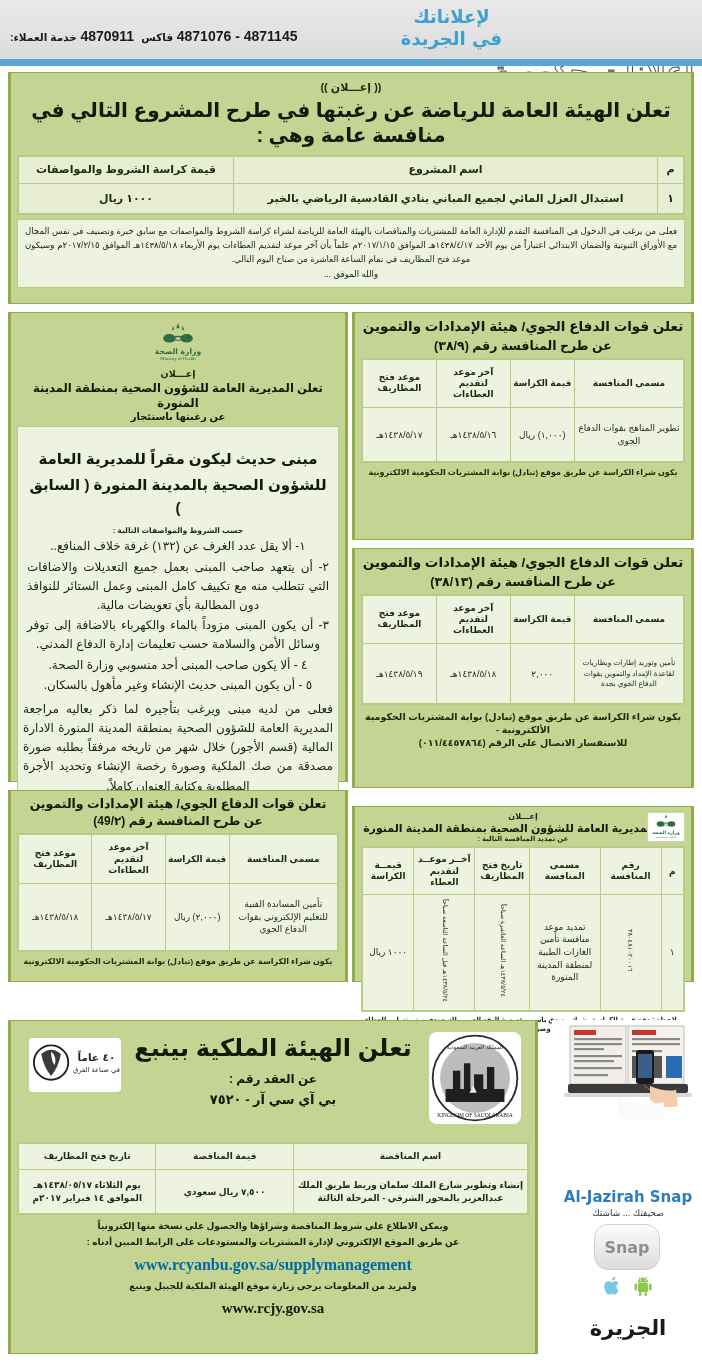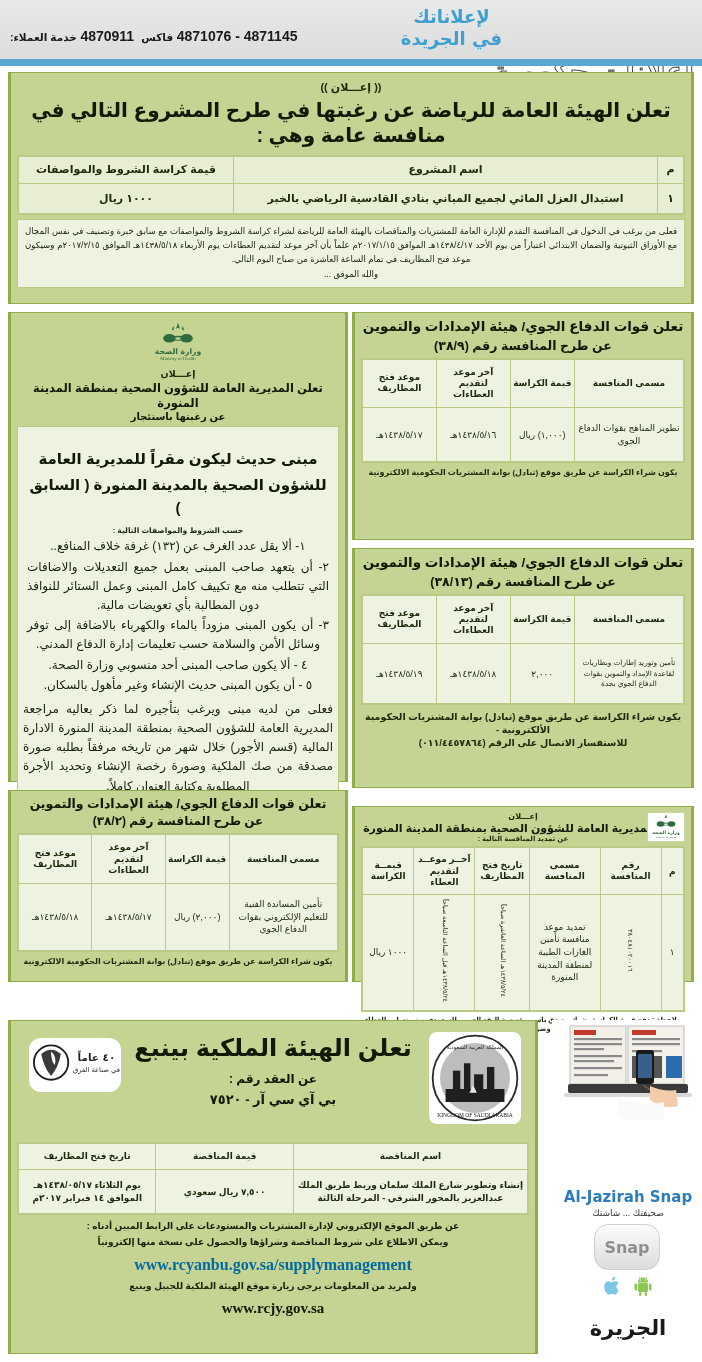--- a/index.html
+++ b/index.html
@@ -132,21 +132,21 @@
 
   
   #block-yanbu { left:8px; top:1020px; width:530px; height:334px; }
   .rc-head { position:relative; height:110px; }
   .rc-logo {
     position:absolute; right:8px; top:6px; width:92px; height:92px;
     background:#fff; border-radius:8px;
   }
   .rc-badge {
     position:absolute; left:12px; top:12px; width:92px; height:54px;
-    background:#fff; border-radius:12px;
+    background:#fff; border-radius:4px;
   }
   .rc-title { text-align:center; font-size:24px; font-weight:bold; color:#101a05; padding-top:8px; }
   .rc-contract-lbl { text-align:center; font-size:12px; font-weight:bold; color:#101a05; margin-top:10px; }
   .rc-contract-no { text-align:center; font-size:13px; font-weight:bold; color:#101a05; margin-top:6px; }
   .rc-table td.c-name { width:46%; }
   .rc-table td.c-val  { width:27%; }
   .rc-table td.c-date { width:27%; }
   .rc-table thead td { font-size:11px; padding:7px 3px; }
   .rc-table tbody td { font-size:11px; padding:9px 4px; line-height:1.95; font-weight:bold; }
   .rc-foot { text-align:center; font-size:9px; font-weight:bold; color:#16220a; line-height:1.75; padding:4px 6px 2px; }
@@ -301,21 +301,21 @@
           </tr>
         </tbody>
       </table>
     </div>
     <div class="note" style="margin-top:6px; font-size:9.5px;">يكون شراء الكراسة عن طريق موقع (تبادل) بوابة المشتريات الحكومية الألكترونية -</div>
     <div class="note" style="font-size:9.5px;">للاستفسار الاتصال على الرقم (٠١١/٤٤٥٧٨٦٤)</div>
   </div>
 
   <div class="box box-inner-pad" id="block-ad2">
     <div class="ad-hdr1" style="font-size:12.5px;">تعلن قوات الدفاع الجوي/ هيئة الإمدادات والتموين</div>
-    <div class="ad-hdr2" style="font-size:12px;">عن طرح المنافسة رقم (٣٨/٢)</div>
+    <div class="ad-hdr2" style="font-size:12px;">عن طرح المنافسة رقم (49/٢)</div>
     <div class="panel panel-light">
       <table class="t ad-table">
         <thead>
           <tr>
             <td class="c-name">مسمى المنافسة</td>
             <td class="c-price">قيمة الكراسة</td>
             <td class="c-last">آخر موعد لتقديم العطاءات</td>
             <td class="c-open">موعد فتح المظاريف</td>
           </tr>
         </thead>
@@ -430,22 +430,22 @@
           <tr>
             <td class="c-name">إنشاء وتطوير شارع الملك سلمان وربط طريق الملك عبدالعزيز بالمحور الشرقي - المرحلة الثالثة</td>
             <td class="c-val">٧,٥٠٠ ريال سعودي</td>
             <td class="c-date">يوم الثلاثاء ١٤٣٨/٠٥/١٧هـ الموافق ١٤ فبراير ٢٠١٧م</td>
           </tr>
         </tbody>
       </table>
     </div>
 
     <div class="rc-foot">
+      <div>ويمكن الاطلاع على شروط المناقصة وشراؤها والحصول على نسخة منها إلكترونياً</div>
       <div>عن طريق الموقع الإلكتروني لإدارة المشتريات والمستودعات على الرابط المبين أدناه :</div>
-      <div>ويمكن الاطلاع على شروط المناقصة وشراؤها والحصول على نسخة منها إلكترونياً</div>
       <div class="rc-url">www.rcyanbu.gov.sa/supplymanagement</div>
       <div>ولمزيد من المعلومات يرجى زيارة موقع الهيئة الملكية للجبيل وينبع</div>
       <div class="rc-url2">www.rcjy.gov.sa</div>
     </div>
   </div>
 
   <div id="block-snap">
     <svg class="snap-photo" viewBox="0 0 140 96">
       <rect x="0" y="0" width="140" height="96" fill="#ffffff"></rect>
       <rect x="12" y="2" width="56" height="58" fill="#f1efe8" stroke="#bdbdbd"></rect>

